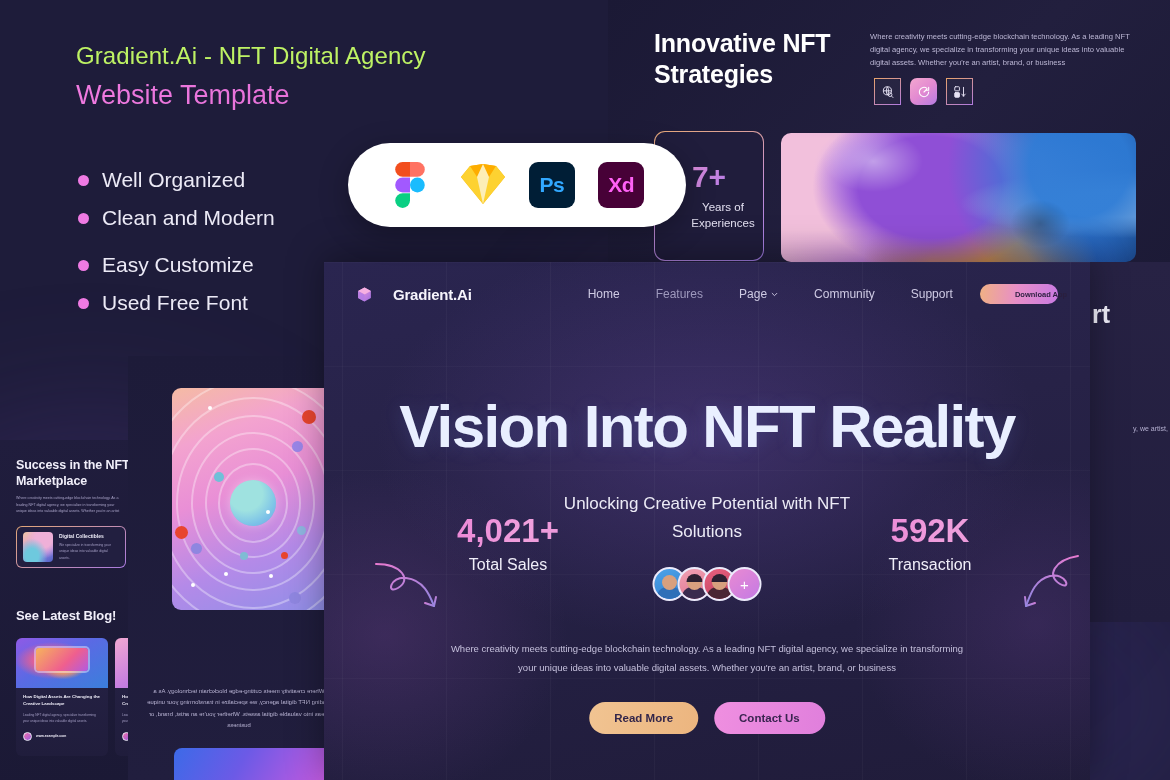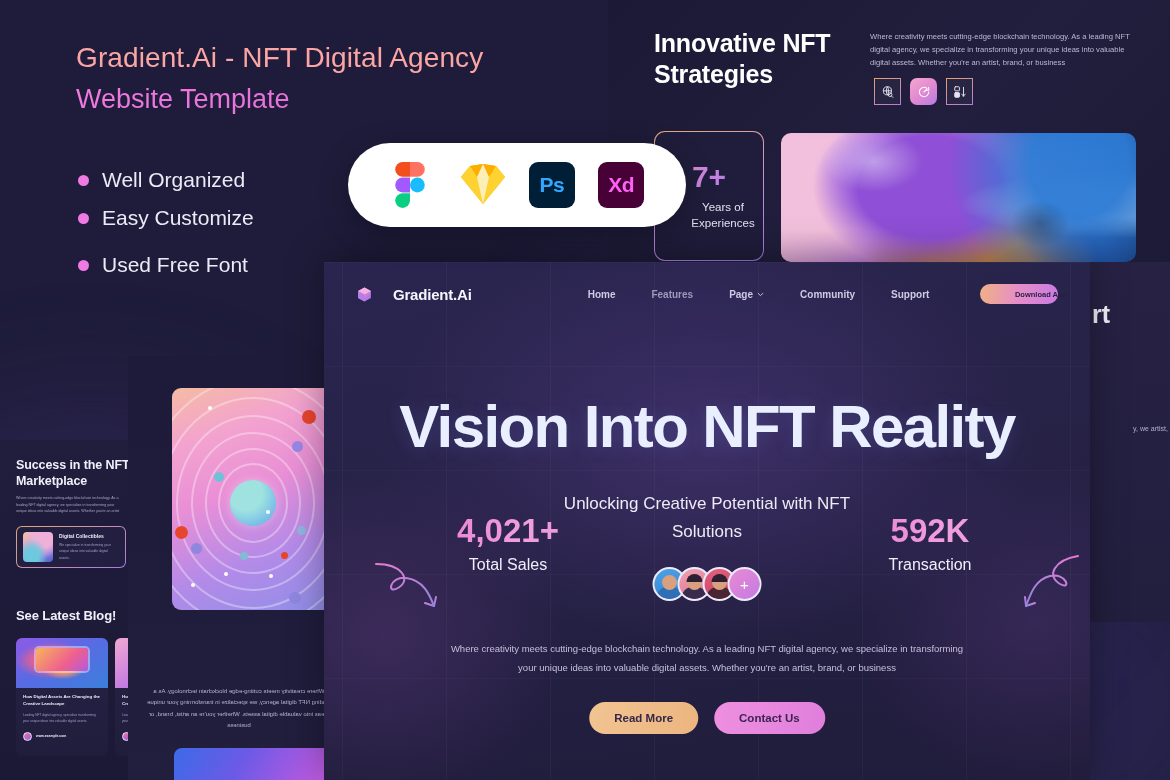--- a/index.html
+++ b/index.html
@@ -21,21 +21,21 @@
   .glow { position: absolute; border-radius: 50%; filter: blur(70px); pointer-events: none; }
   .glow-a { left: -120px; top: 430px; width: 420px; height: 360px; background: rgba(90,60,150,.30); }
   .glow-b { left: 560px; top: 250px; width: 520px; height: 420px; background: rgba(120,70,160,.22); }
   .glow-c { left: 820px; top: 540px; width: 420px; height: 320px; background: rgba(70,60,140,.25); }
 
   
   
   
   #promo { position: absolute; left: 76px; top: 42px; width: 470px; }
   #promo-title {
-    font-size: 28px; font-weight: 400; color: #fca5a5; letter-spacing: .1px;
+    font-size: 24px; font-weight: 400; color: #bef264; letter-spacing: .1px;
     white-space: nowrap;
   }
   #promo-sub {
     margin-top: 10px; font-size: 27px; font-weight: 400;
     background: linear-gradient(90deg,#f07ae0 0%,#e46fd8 60%,#d66ad4 100%);
     -webkit-background-clip: text; background-clip: text; color: transparent;
   }
   #promo-list { position: absolute; left: 78px; top: 168px; }
   .promo-item {
     display: flex; align-items: center; gap: 13px;
@@ -279,21 +279,21 @@
     position: absolute; left: 0; top: 0; width: 100%; height: 64px;
     display: flex; align-items: center; padding: 0 32px;
   }
   #brand { display: flex; align-items: center; gap: 20px; }
   #brand-name { font-size: 15px; font-weight: 700; color: #f6f4fc; letter-spacing: -.2px; }
   #nav-links {
     display: flex; align-items: center; gap: 36px;
     margin-left: 116px; flex: 1;
   }
   .nav-link {
-    font-size: 10px; color: #cfcbe4; font-weight: 700; white-space: nowrap;
+    font-size: 12px; color: #cfcbe4; font-weight: 400; white-space: nowrap;
     display: flex; align-items: center; gap: 4px;
   }
   .nav-link.dim { color: #9e99bd; }
   #download-btn {
     width: 78px; height: 20px; border-radius: 11px;
     background: linear-gradient(95deg,#f0b184 0%,#e78ec8 48%,#c97ae2 100%);
     display: flex; align-items: center; justify-content: center;
     font-size: 7.5px; font-weight: 700; color: #2a1f3e; white-space: nowrap; padding-left: 44px;
   }
 
@@ -397,20 +397,24 @@
 
   <div id="promo">
     <div id="promo-title">Gradient.Ai - NFT Digital Agency</div>
     <div id="promo-sub">Website Template</div>
   </div>
 
   <div id="promo-list">
     <div class="promo-item">
       <span class="dot"></span>
       <span>Well Organized</span>
+    </div>
+    <div class="promo-item">
+      <span class="dot"></span>
+      <span>Clean and Modern</span>
     </div>
     <div class="promo-item">
       <span class="dot"></span>
       <span>Easy Customize</span>
     </div>
     <div class="promo-item">
       <span class="dot"></span>
       <span>Used Free Font</span>
     </div>
   </div>

